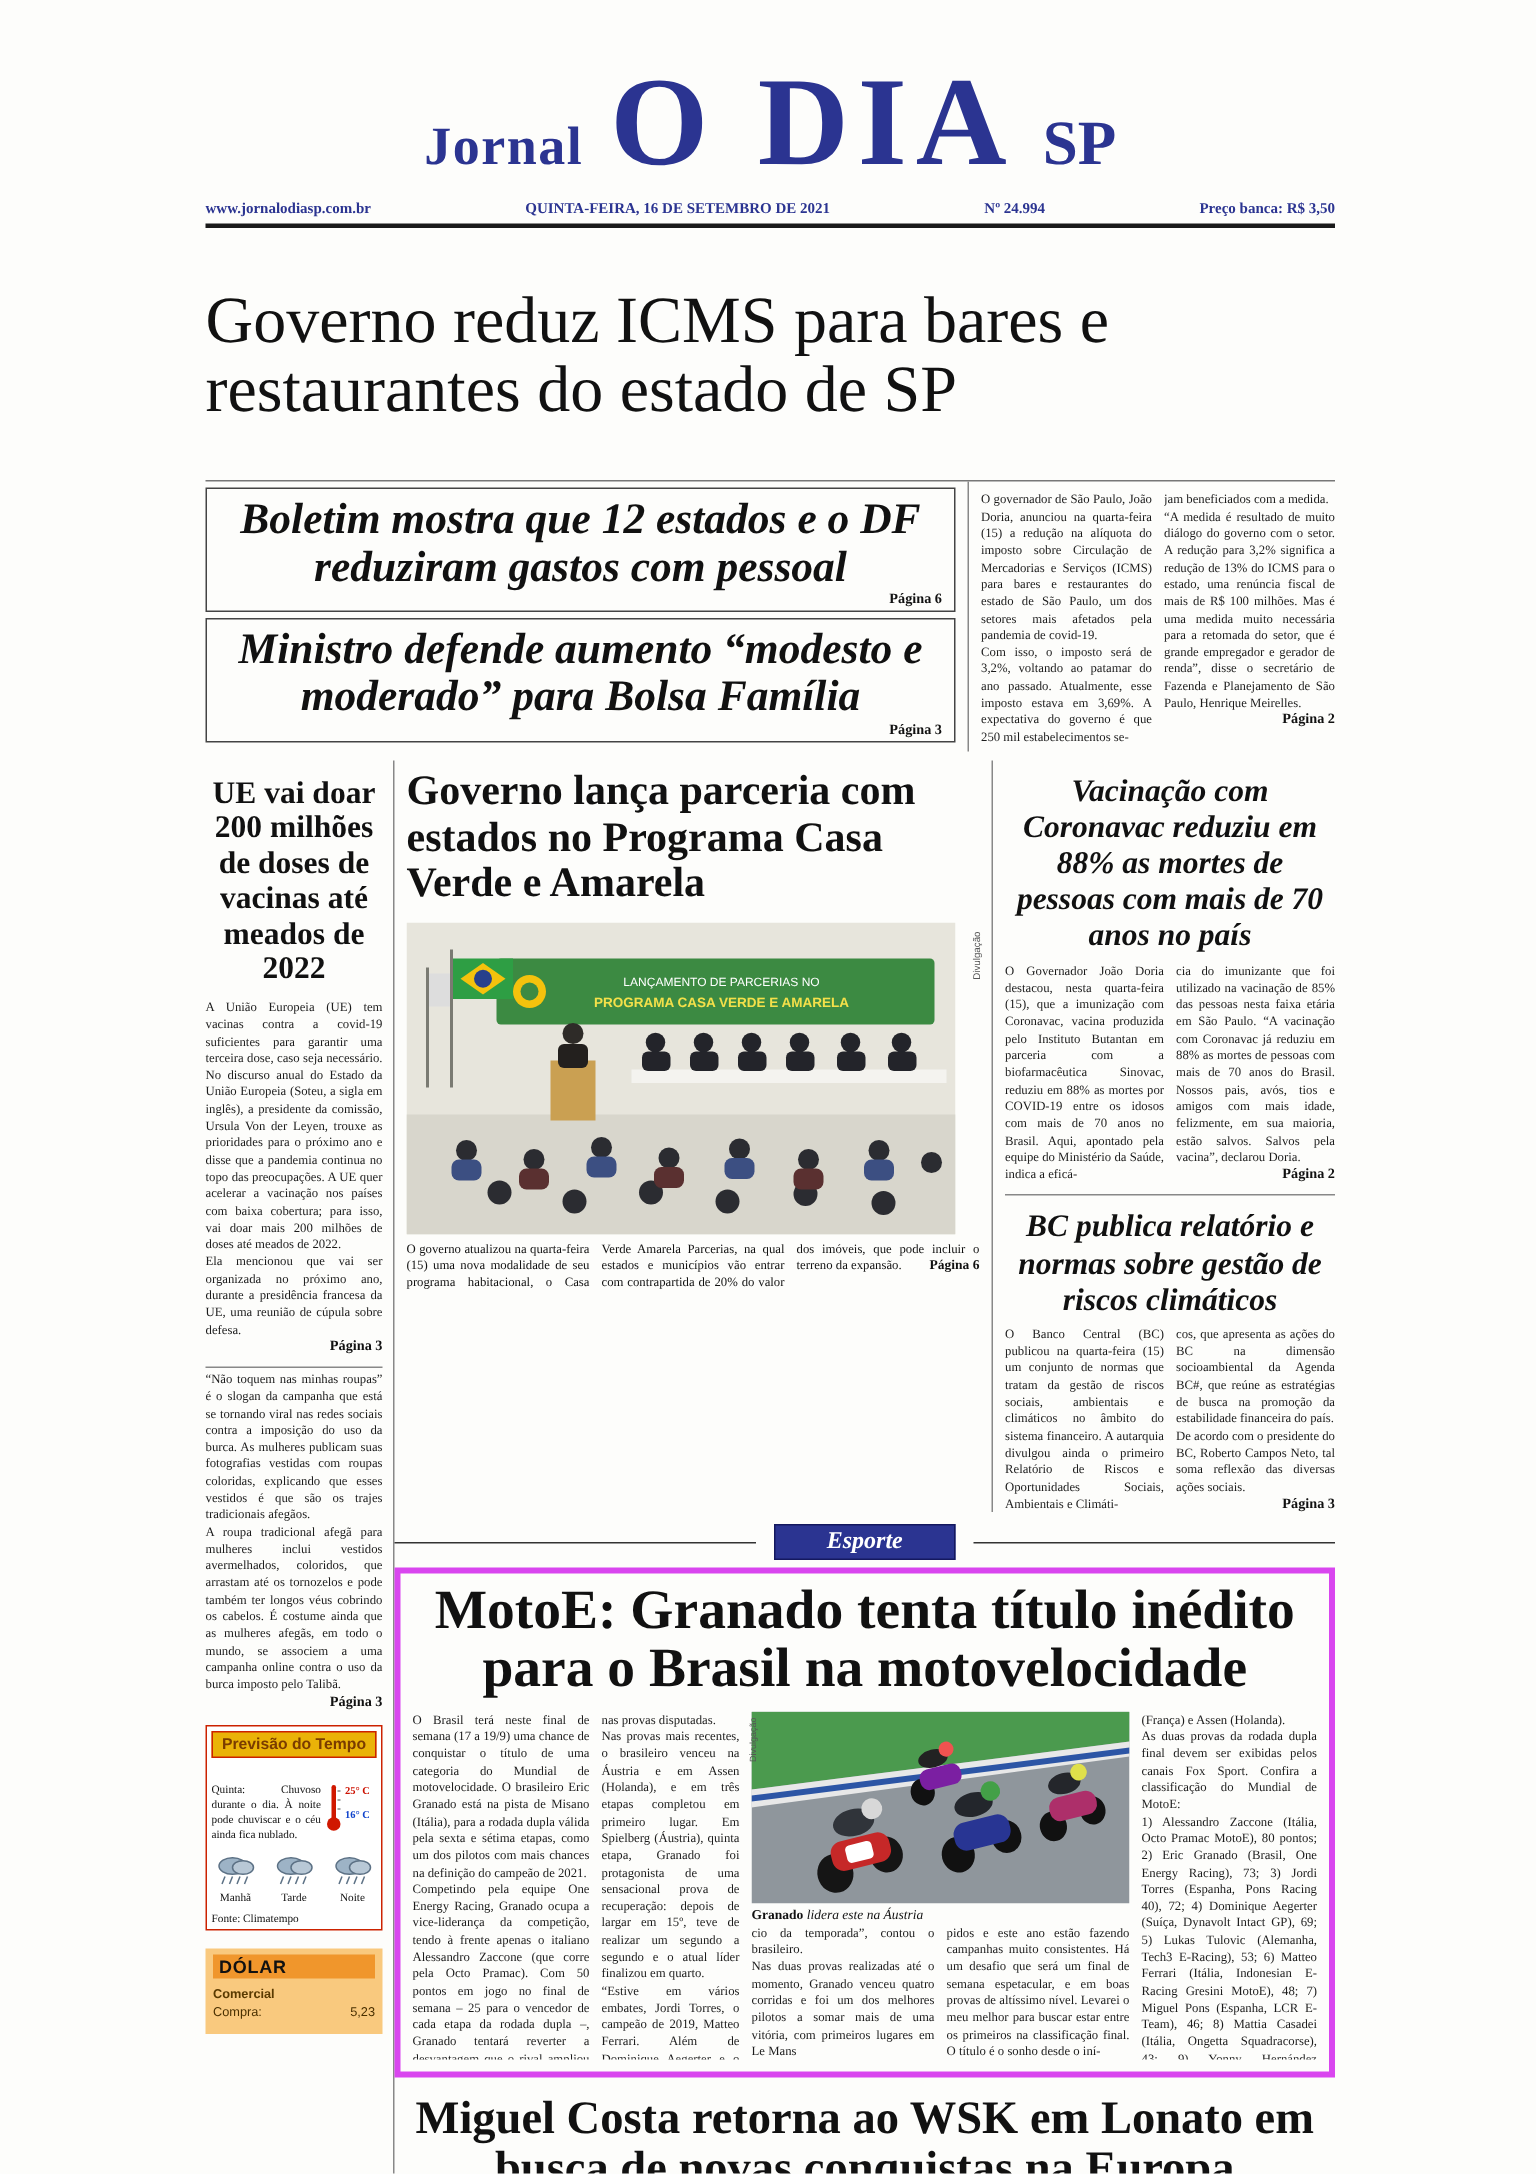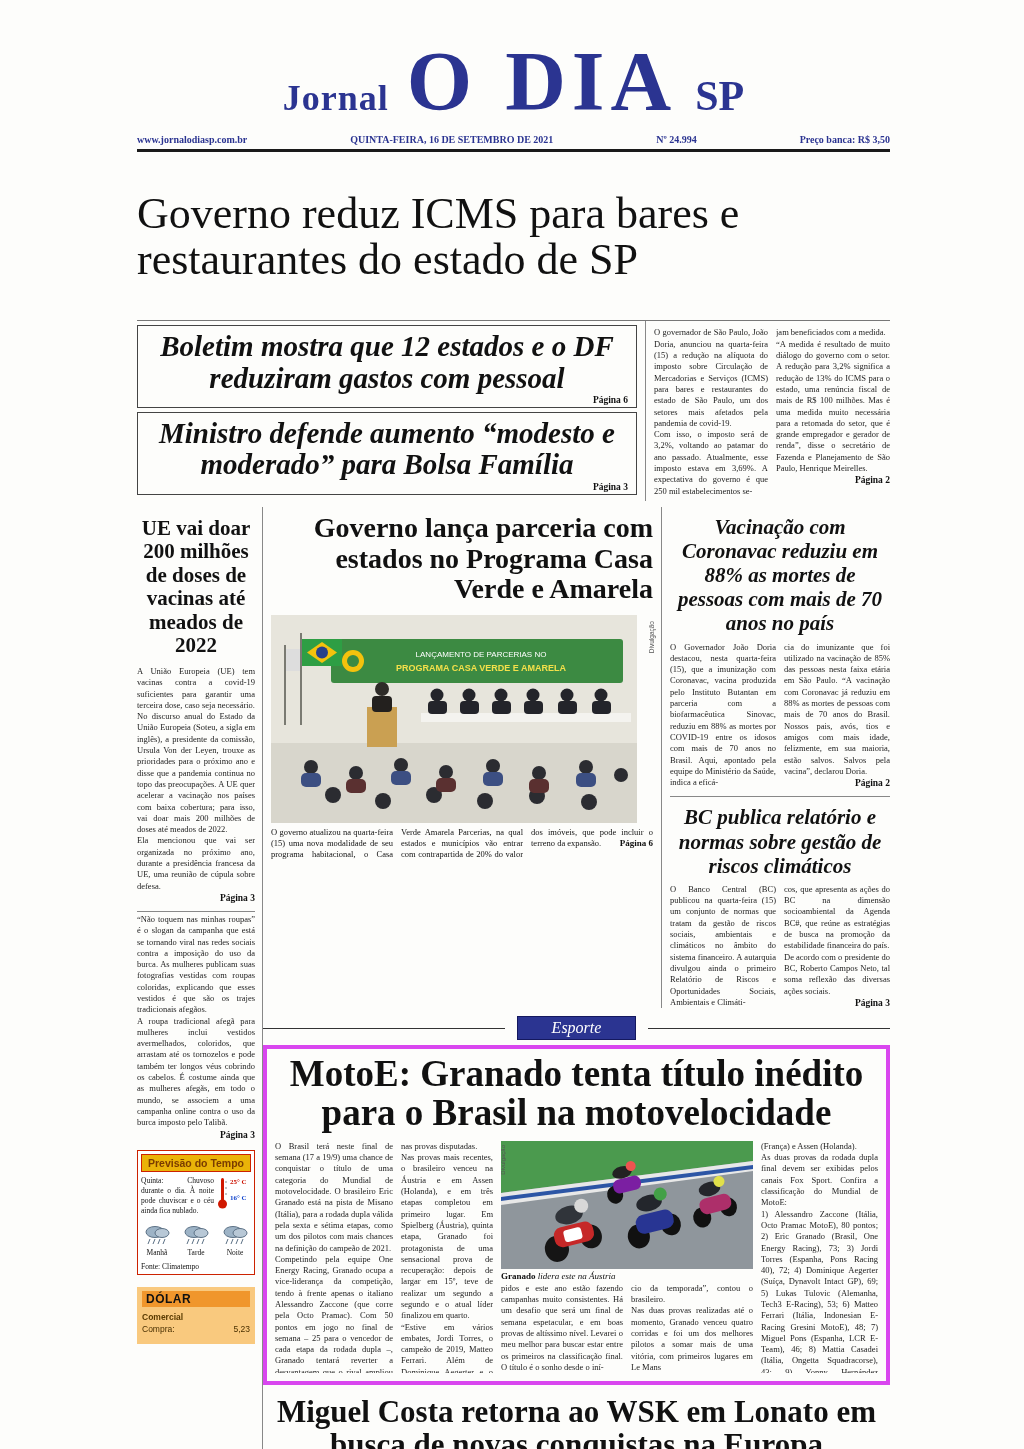--- a/index.html
+++ b/index.html
@@ -35,49 +35,49 @@
   .col-mid{flex:0 0 382px;width:382px;padding:0 8px;border-right:1px solid #888;}
   .col-right{flex:1;padding-left:8px;}
 
   .side-head{font-size:21px;font-weight:bold;text-align:center;line-height:1.12;margin:10px 0 8px;}
   .side-head.small{font-size:19px;}
   .ital-head{font-size:21px;font-weight:bold;font-style:italic;text-align:center;line-height:1.15;margin:8px 0 6px;}
   .two-col{display:flex;gap:8px;}
   .two-col>div{flex:1;overflow:hidden;}
   .rule{border-top:1px solid #888;margin:8px 0 2px;}
 
-  .mid-head{font-size:28px;font-weight:bold;text-align:right;line-height:1.1;margin:6px 0 10px;}
+  .mid-head{font-size:28px;font-weight:bold;text-align:left;line-height:1.1;margin:6px 0 10px;}
   .photo-frame{position:relative;}
   .photo-credit-v{position:absolute;top:6px;right:-2px;writing-mode:vertical-rl;transform:rotate(180deg);
                   font-size:6.5px;color:#555;font-family:"Liberation Sans",sans-serif;}
   .caption{font-size:8.5px;line-height:1.3;text-align:justify;column-count:3;column-gap:8px;margin-top:4px;}
 
   
   .weather-box{border:1.5px solid #cc2200;margin-top:10px;padding:3px;background:#fff;}
   .weather-title{background:#eab308;border:1.5px solid #cc2200;text-align:center;
                  font-family:"Liberation Sans",sans-serif;font-weight:bold;font-size:10.5px;color:#7a3c00;padding:2px 0;}
-  .weather-body{display:flex;gap:3px;margin-top:4px;}
+  .weather-body{display:flex;gap:3px;margin-top:16px;}
   .weather-text{flex:1;font-size:7.5px;line-height:1.35;text-align:justify;}
   .thermo-wrap{width:34px;display:flex;gap:2px;align-items:flex-start;}
   .temps{display:flex;flex-direction:column;font-size:7px;font-weight:bold;gap:8px;margin-top:2px;}
   .t-high{color:#cc1100;} .t-low{color:#1144cc;}
   .weather-icons{display:flex;justify-content:space-between;margin-top:8px;padding:0 2px;}
   .w-icon{text-align:center;font-size:7.5px;}
   .weather-src{font-size:7.5px;margin-top:5px;}
 
   
   .currency-box{background:#f9c97e;margin-top:12px;padding:4px 5px 10px;font-family:"Liberation Sans",sans-serif;}
   .cur-head{background:#f0962c;font-weight:bold;font-size:12px;padding:1px 4px;letter-spacing:.5px;}
   .cur-label{font-size:8.5px;font-weight:bold;color:#5a3a00;margin-top:5px;}
   .cur-line{font-size:8.5px;color:#4a3000;margin-top:2px;display:flex;justify-content:space-between;}
 
   
   .esporte-bar{display:flex;align-items:center;margin-top:8px;}
   .esporte-bar .line{flex:1;border-top:1.5px solid #333;}
-  .esporte-badge{background:#2b3491;border:1px solid #14185e;color:#fff;font-weight:normal;font-style:italic;
+  .esporte-badge{background:#2b3491;border:1px solid #14185e;color:#fff;font-weight:bold;font-style:italic;
                  font-size:16px;padding:2px 34px;margin:0 12px;}
   .motoe-box{border:4px solid #d946ef;margin-top:5px;padding:4px 8px 8px;}
   .motoe-head{font-size:37px;font-weight:bold;text-align:center;line-height:1.05;margin:2px 0 8px;}
   .motoe-cols{display:flex;gap:8px;height:232px;overflow:hidden;}
   .mc1{flex:0 0 118px;} .mc2{flex:0 0 92px;}
   .mc-photo{flex:0 0 252px;display:flex;flex-direction:column;}
   .mc4{flex:1;}
   .m-caption{font-size:9px;margin-top:2px;}
   .m-caption b{font-weight:bold;}
   .m-caption i{font-style:italic;}
@@ -369,23 +369,23 @@
                   <circle cx="134" cy="28" r="5" fill="#ef5350"></circle>
                 </g>
               </svg>
               <span class="moto-credit">Divulgação</span>
             </div>
             <div class="m-caption">
               <b>Granado</b>
               <i>lidera este na Áustria</i>
             </div>
             <div class="photo-sub">
-              <div class="body-text">pidos e este ano estão fazendo campanhas muito consistentes. Há um desafio que será um final de semana espetacular, e em boas provas de altíssimo nível. Levarei o meu melhor para buscar estar entre os primeiros na classificação final. O título é o sonho desde o iní-</div>
               <div class="body-text">cio da temporada”, contou o brasileiro.
 Nas duas provas realizadas até o momento, Granado venceu quatro corridas e foi um dos melhores pilotos a somar mais de uma vitória, com primeiros lugares em Le Mans</div>
+              <div class="body-text">pidos e este ano estão fazendo campanhas muito consistentes. Há um desafio que será um final de semana espetacular, e em boas provas de altíssimo nível. Levarei o meu melhor para buscar estar entre os primeiros na classificação final. O título é o sonho desde o iní-</div>
             </div>
           </div>
           <div class="mc4 body-text">(França) e Assen (Holanda).
 As duas provas da rodada dupla final devem ser exibidas pelos canais Fox Sport. Confira a classificação do Mundial de MotoE:
 1) Alessandro Zaccone (Itália, Octo Pramac MotoE), 80 pontos; 2) Eric Granado (Brasil, One Energy Racing), 73; 3) Jordi Torres (Espanha, Pons Racing 40), 72; 4) Dominique Aegerter (Suíça, Dynavolt Intact GP), 69; 5) Lukas Tulovic (Alemanha, Tech3 E-Racing), 53; 6) Matteo Ferrari (Itália, Indonesian E-Racing Gresini MotoE), 48; 7) Miguel Pons (Espanha, LCR E-Team), 46; 8) Mattia Casadei (Itália, Ongetta Squadracorse), 43; 9) Yonny Hernández (Colômbia, Octo Pramac MotoE), 40; 10) Hikari Okubo (Japão, Avant Ajo MotoE), 35 pontos.</div>
         </div>
       </div>
 
       <div>
         <h2 class="miguel-head">Miguel Costa retorna ao WSK em Lonato em busca de novas conquistas na Europa</h2>

